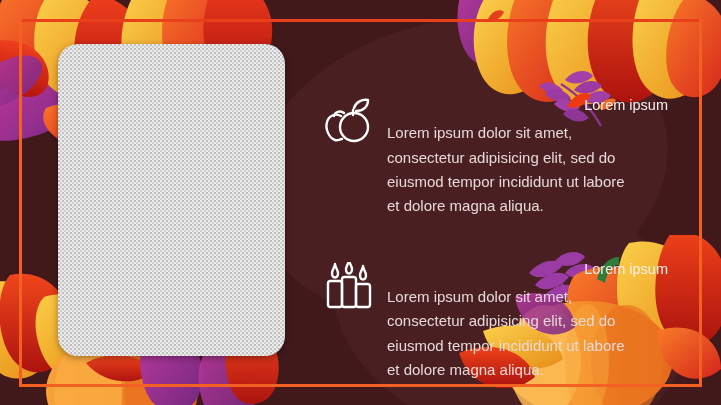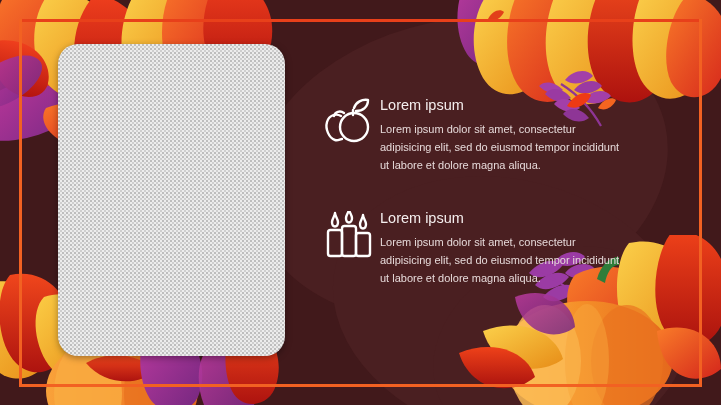--- a/index.html
+++ b/index.html
@@ -31,22 +31,22 @@
   }
   
   #content{position:absolute;left:318px;top:96px;width:350px;}
   #page-title{
     color:#f3ecec;font-size:25px;font-weight:400;letter-spacing:.2px;
     margin:0 0 26px 0;line-height:1.1;
   }
   .feature{display:flex;align-items:flex-start;margin-bottom:34px;}
   .feature-icon{width:62px;flex:0 0 62px;display:flex;align-items:flex-start;justify-content:center;padding-top:2px;}
   .feature-text{flex:1;padding-top:1px;}
-  .feature-heading{color:#f5eeee;font-size:14.5px;font-weight:400;margin:0 0 7px 0;line-height:1.2;}
-  .feature-body{color:#e6d9d9;font-size:11px;line-height:1.62;margin:0;max-width:250px;}
+  .feature-heading{color:#f5eeee;font-size:14.5px;font-weight:400;margin:0 0 7px 0;line-height:1.2;text-align:right;}
+  .feature-body{color:#e6d9d9;font-size:15px;line-height:1.62;margin:7px;max-width:250px;}
   
   .corner{position:absolute;pointer-events:none;}
   .c-tl{left:-8px;top:-10px;}
   .c-tr{right:-6px;top:-12px;}
   .c-bl{left:-10px;bottom:-12px;}
   .c-br{right:-8px;bottom:-10px;}
   .petal{position:absolute;pointer-events:none;}
 </style>
 </head>
 <body>

